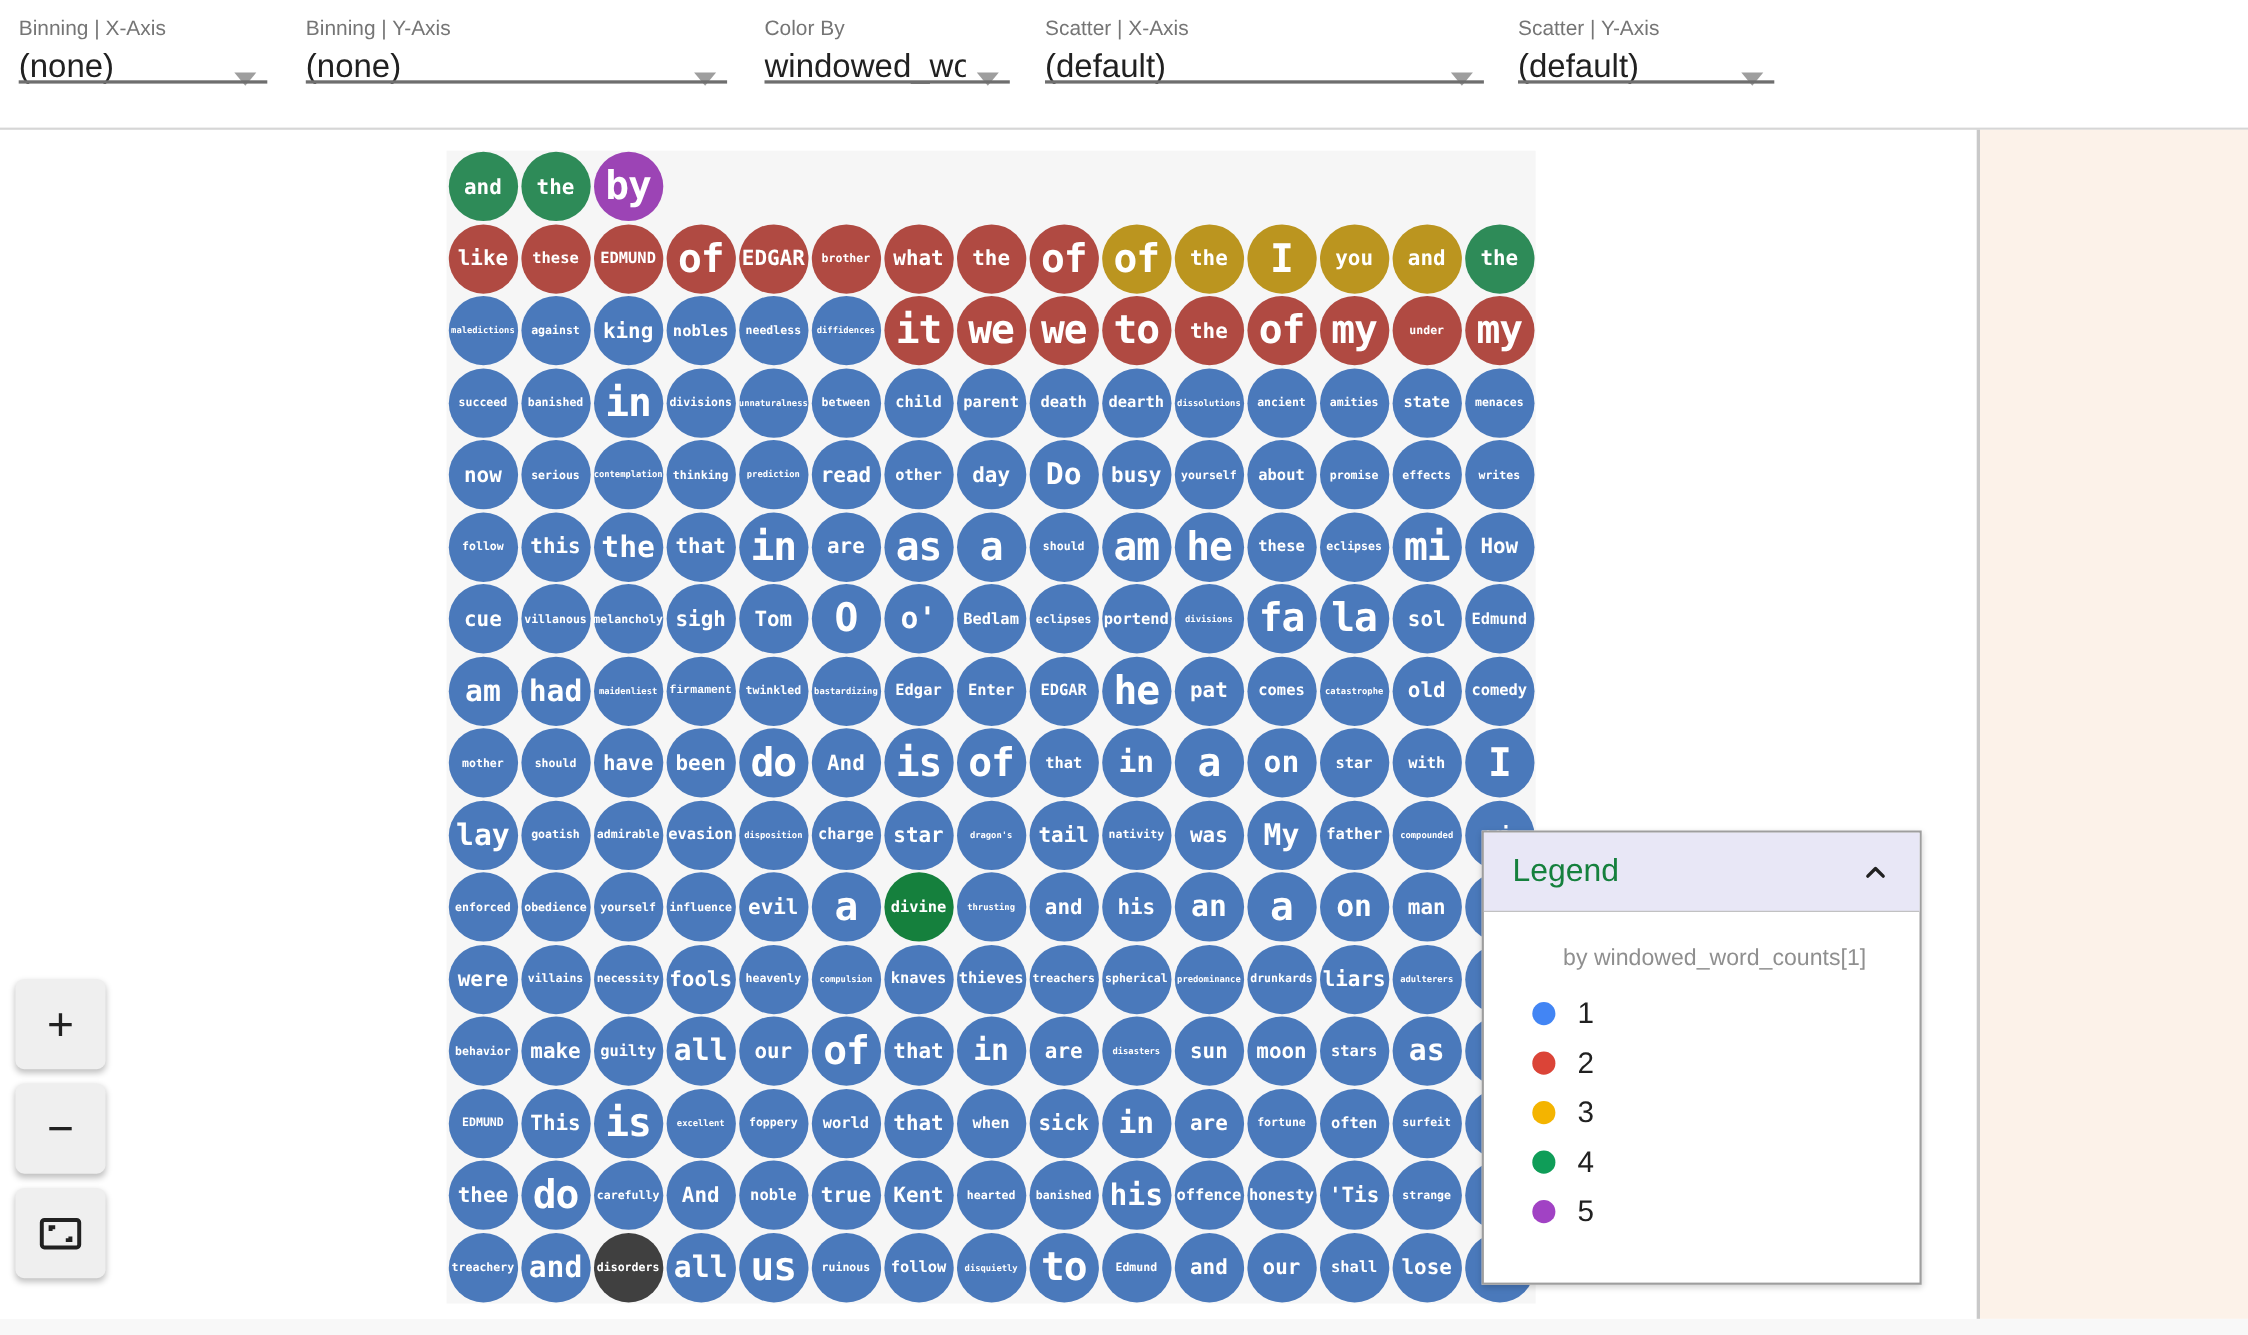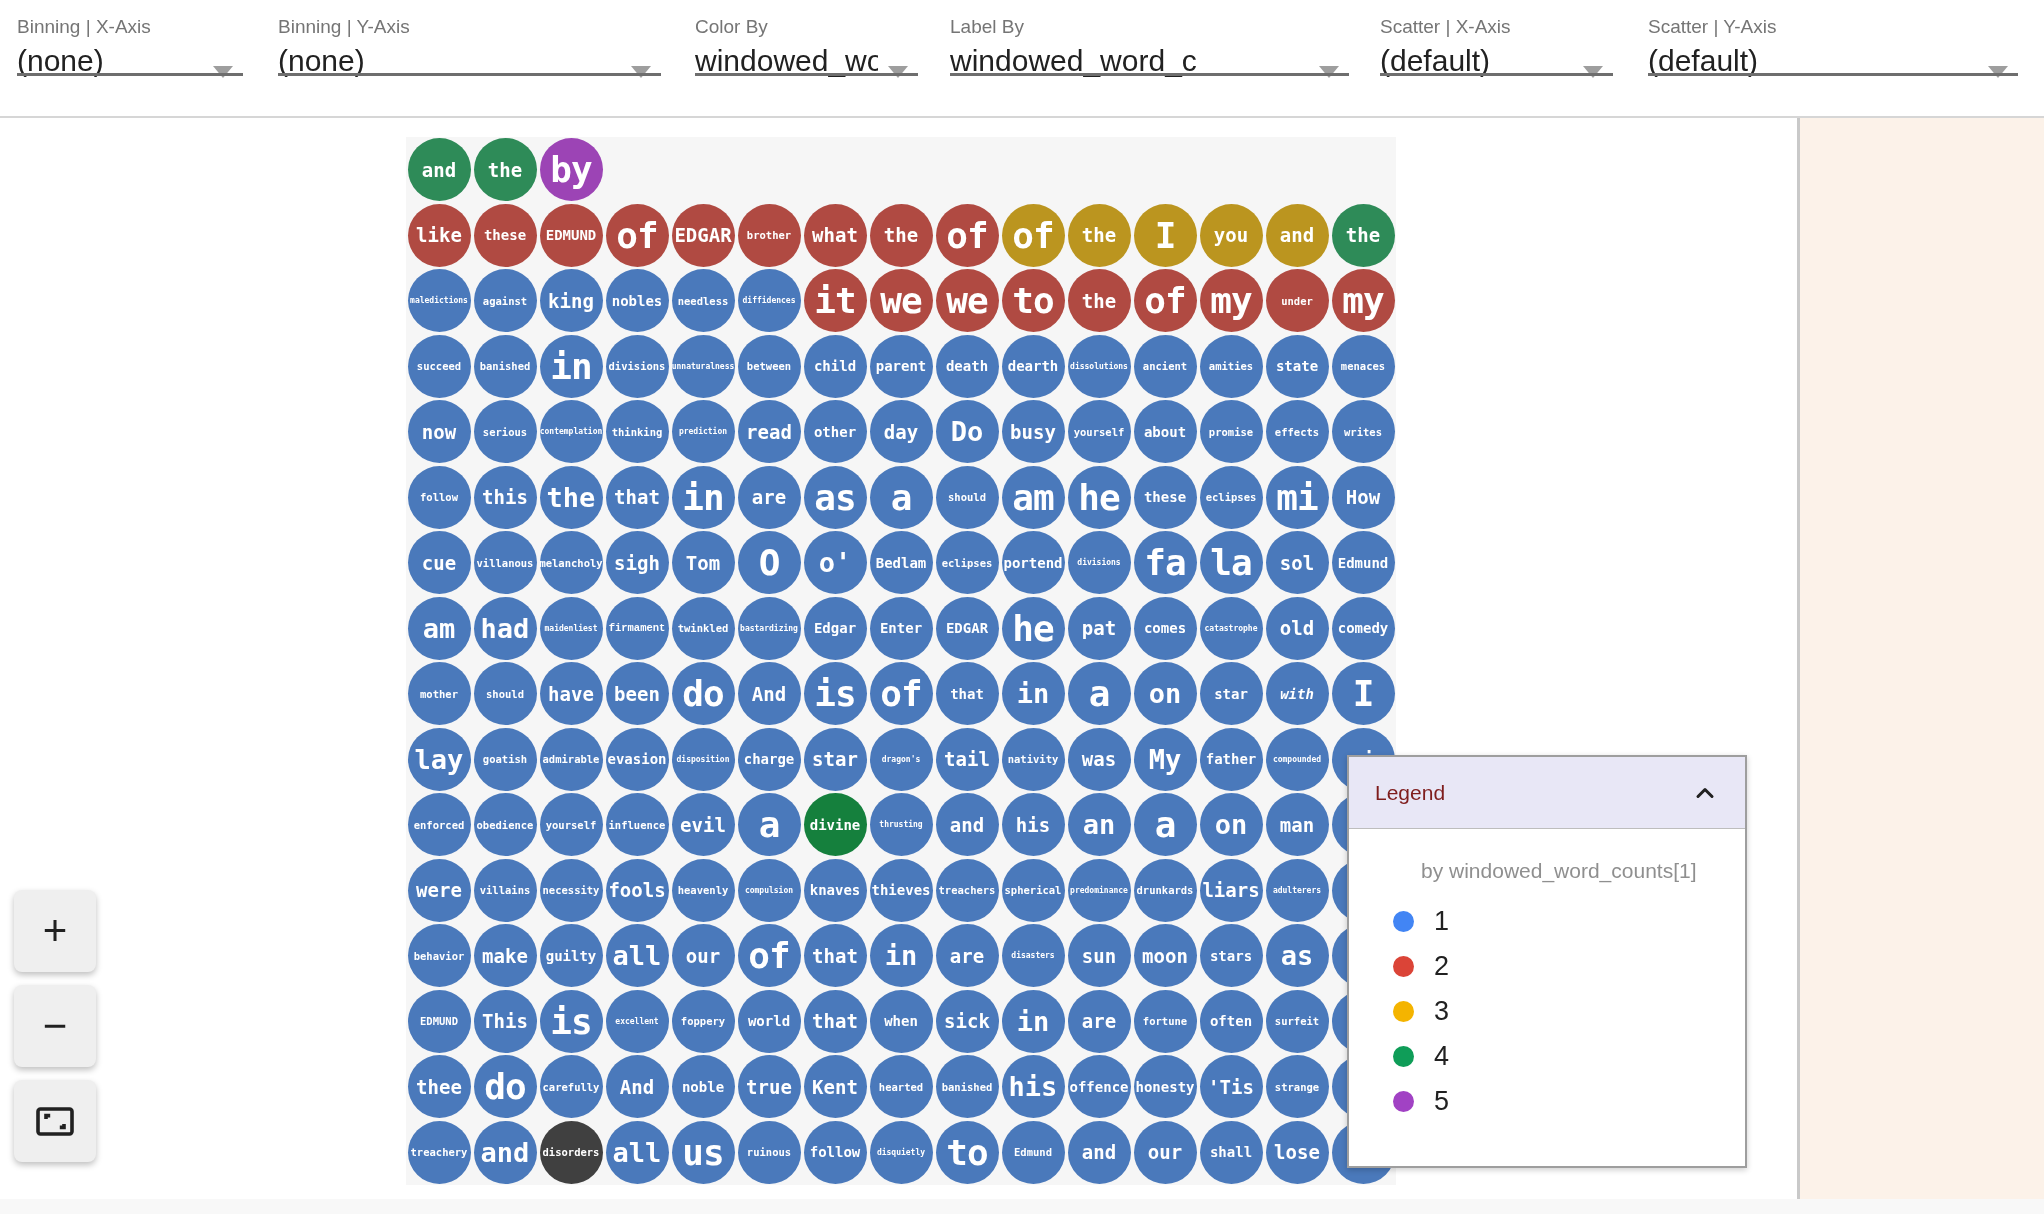--- a/index.html
+++ b/index.html
@@ -42,21 +42,21 @@
               font-size:42px; color:#212121; display:flex; align-items:center; justify-content:center;
               cursor:pointer; font-family:"Liberation Sans", sans-serif; }
   #zoom-in  { top:890px; } #zoom-out { top:985px; } #zoom-fit { top:1080px; }
 
   
   #legend { position:absolute; left:1347px; top:755px; width:400px; height:413px;
             background:#fff; border:2px solid #9e9e9e; box-shadow:0 2px 6px rgba(0,0,0,.2); }
   #legend-header { height:72px; background:#e8e7f6; border-bottom:1px solid #bdbdbd;
                    display:flex; align-items:center; justify-content:space-between;
                    padding:0 26px; cursor:pointer; }
-  #legend-title { font-size:21px; color:#7f1d1d; }
+  #legend-title { font-size:29px; color:#15803d; }
   #legend-body { padding:20px 28px 0 28px; }
   #legend-section { font-size:29px; font-weight:bold; color:#453c33; }
   #legend-subtitle { font-size:21px; color:#8f8f8f; margin:10px 0 16px 44px; white-space:nowrap; }
   .legend-item { display:flex; align-items:center; height:45px; }
   .dot { width:21px; height:21px; border-radius:50%; margin:0 20px 0 16px; flex:0 0 auto; }
   .legend-num { font-size:27px; color:#212121; }
 
   
   #v-divider { position:absolute; left:1797px; top:118px; width:3px; height:1081px; background:#c9c9c9; }
   #right-panel { position:absolute; left:1800px; top:118px; width:244px; height:1081px; background:#fcf2e9; }
@@ -81,26 +81,20 @@
       <div class="dd-arrow"></div>
       <div class="dd-line"></div>
     </div>
     <div class="dd">
       <div class="dd-label">Color By</div>
       <div class="dd-value">windowed_word_c</div>
       <div class="dd-arrow"></div>
       <div class="dd-line"></div>
     </div>
     <div class="dd">
-      <div class="dd-label">Label By</div>
-      <div class="dd-value">windowed_word_c</div>
-      <div class="dd-arrow"></div>
-      <div class="dd-line"></div>
-    </div>
-    <div class="dd">
       <div class="dd-label">Scatter | X-Axis</div>
       <div class="dd-value">(default)</div>
       <div class="dd-arrow"></div>
       <div class="dd-line"></div>
     </div>
     <div class="dd">
       <div class="dd-label">Scatter | Y-Axis</div>
       <div class="dd-value">(default)</div>
       <div class="dd-arrow"></div>
       <div class="dd-line"></div>
@@ -477,21 +471,21 @@
       <div class="cell">
         <div class="bubble sz-xxl" style="background: rgb(74, 121, 187);">a</div>
       </div>
       <div class="cell">
         <div class="bubble sz-xl" style="background: rgb(74, 121, 187);">on</div>
       </div>
       <div class="cell">
         <div class="bubble sz-m" style="background: rgb(74, 121, 187);">star</div>
       </div>
       <div class="cell">
-        <div class="bubble sz-m" style="background: rgb(74, 121, 187); font-style: italic;">with</div>
+        <div class="bubble sz-m" style="background: rgb(74, 121, 187);">with</div>
       </div>
       <div class="cell">
         <div class="bubble sz-xxl" style="background: rgb(74, 121, 187);">I</div>
       </div>
       <div class="cell">
         <div class="bubble sz-xl" style="background: rgb(74, 121, 187);">lay</div>
       </div>
       <div class="cell">
         <div class="bubble sz-s" style="background: rgb(74, 121, 187);">goatish</div>
       </div>

